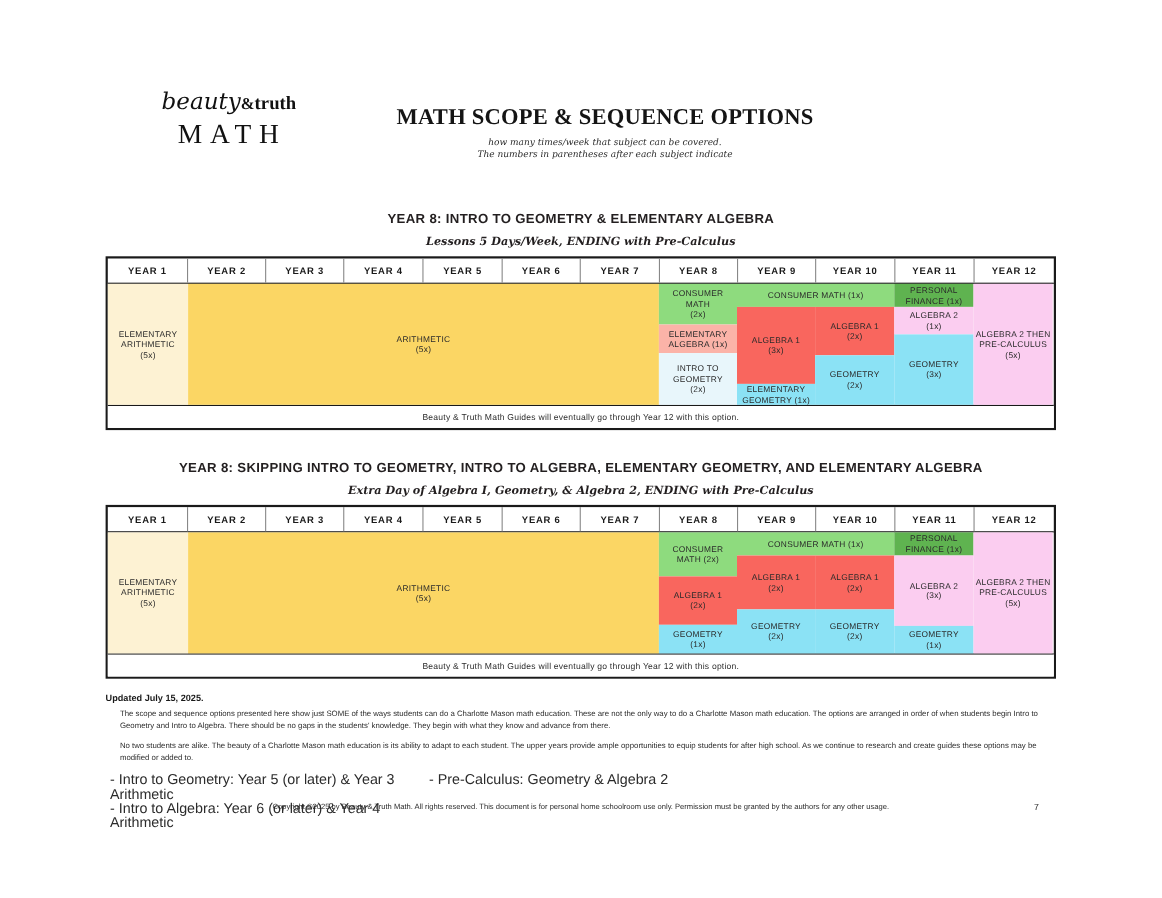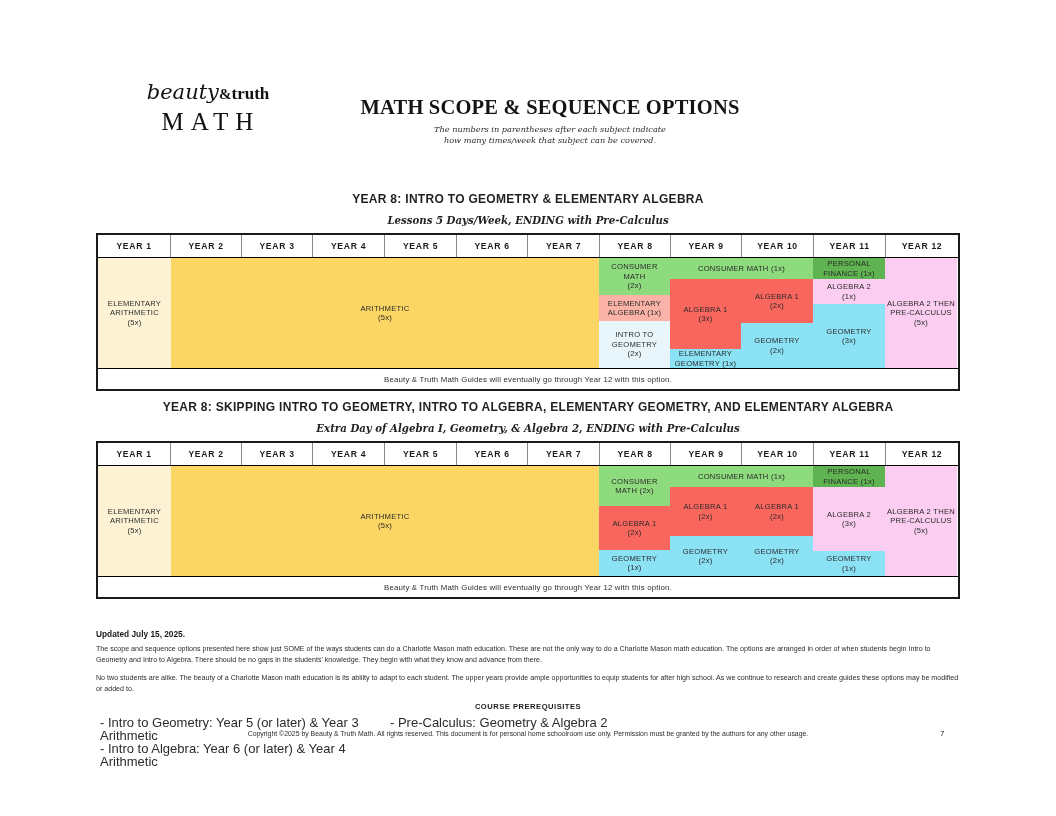--- a/index.html
+++ b/index.html
@@ -74,21 +74,21 @@
   .cell .l2{display:block;}
   .foot{
     height:20px;border-top:1px solid #000;
     display:flex;align-items:center;justify-content:center;
     font-size:7.8px;color:#2d2d2d;letter-spacing:0.2px;background:#fff;
   }
 
   
   .notes{position:absolute;left:96px;width:864px;}
   .updated{font-size:8.3px;font-weight:bold;color:#1a1a1a;margin-bottom:5px;}
-  .para{font-size:7.1px;line-height:10.5px;color:#2b2b2b;margin-bottom:8px;text-align:left;}
+  .para{font-size:7.1px;line-height:10.5px;color:#2b2b2b;margin-bottom:8px;text-align:left;margin-left:13px;}
   .prereq-title{text-align:center;font-size:7.6px;font-weight:bold;letter-spacing:0.5px;color:#1a1a1a;margin-top:2px;margin-bottom:5px;}
   .prereq-cols{display:flex;}
   .prereq-col{font-size:13px;line-height:13px;color:#2b2b2b;}
   .pc1{width:290px;padding-left:4px;}
   .pc2{width:290px;}
   .pc3{width:280px;}
   .copy{position:absolute;left:96px;width:864px;top:730px;text-align:center;font-size:6.9px;color:#2b2b2b;}
   .pagenum{position:absolute;left:940px;top:729px;font-size:8px;color:#2b2b2b;}
 </style>
 </head>
@@ -97,22 +97,22 @@
 <div class="page">
 
   <div class="header">
     <div class="logo">
       <div class="logo-script"><span>beauty</span><span class="amp">&amp;</span><span class="truth">truth</span></div>
       <div class="logo-word">MATH</div>
     </div>
     <div class="title-block">
       <div class="main-title">MATH SCOPE &amp; SEQUENCE OPTIONS</div>
       <div class="sub-note">
+        <div>how many times/week that subject can be covered.</div>
         <div>The numbers in parentheses after each subject indicate</div>
-        <div>how many times/week that subject can be covered.</div>
       </div>
     </div>
   </div>
 
   <div class="section" id="sec1" style="top:192px;">
     <div class="sec-title">YEAR 8: INTRO TO GEOMETRY &amp; ELEMENTARY ALGEBRA</div>
     <div class="sec-sub">Lessons 5 Days/Week, ENDING with Pre-Calculus</div>
     <div class="tbl">
       <div class="hdr">
           <div style="width: 73px;">YEAR 1</div>
@@ -179,21 +179,21 @@
           </div>
           <div class="cell" style="left: 787px; top: 0px; width: 72px; height: 110px; background: rgb(251, 205, 240);">
             <span>ALGEBRA 2 THEN PRE-CALCULUS</span>
             <span class="l2">(5x)</span>
           </div>
         </div>
       <div class="foot">Beauty &amp; Truth Math Guides will eventually go through Year 12 with this option.</div>
     </div>
   </div>
 
-  <div class="section" id="sec2" style="top:400px;">
+  <div class="section" id="sec2" style="top:418px;">
     <div class="sec-title">YEAR 8: SKIPPING INTRO TO GEOMETRY, INTRO TO ALGEBRA, ELEMENTARY GEOMETRY, AND ELEMENTARY ALGEBRA</div>
     <div class="sec-sub">Extra Day of Algebra I, Geometry, &amp; Algebra 2, ENDING with Pre-Calculus</div>
     <div class="tbl">
       <div class="hdr">
           <div style="width: 73px;">YEAR 1</div>
           <div style="width: 71px;">YEAR 2</div>
           <div style="width: 71px;">YEAR 3</div>
           <div style="width: 72px;">YEAR 4</div>
           <div style="width: 72px;">YEAR 5</div>
           <div style="width: 71px;">YEAR 6</div>
@@ -260,21 +260,20 @@
           </div>
         </div>
       <div class="foot">Beauty &amp; Truth Math Guides will eventually go through Year 12 with this option.</div>
     </div>
   </div>
 
   <div class="notes" style="top:629px;">
     <div class="updated">Updated July 15, 2025.</div>
     <div class="para">The scope and sequence options presented here show just SOME of the ways students can do a Charlotte Mason math education. These are not the only way to do a Charlotte Mason math education. The options are arranged in order of when students begin Intro to Geometry and Intro to Algebra. There should be no gaps in the students' knowledge. They begin with what they know and advance from there.</div>
     <div class="para">No two students are alike. The beauty of a Charlotte Mason math education is its ability to adapt to each student. The upper years provide ample opportunities to equip students for after high school. As we continue to research and create guides these options may be modified or added to.</div>
-    <div class="prereq-title">COURSE PREREQUISITES</div>
     <div class="prereq-cols">
       <div class="prereq-col pc1" id="pq1">
           <div>- Intro to Geometry: Year 5 (or later) &amp; Year 3 Arithmetic</div>
           <div>- Intro to Algebra: Year 6 (or later) &amp; Year 4 Arithmetic</div>
         </div>
       <div class="prereq-col pc3" id="pq3">
           <div>- Pre-Calculus: Geometry &amp; Algebra 2</div>
         </div>
     </div>
   </div>

